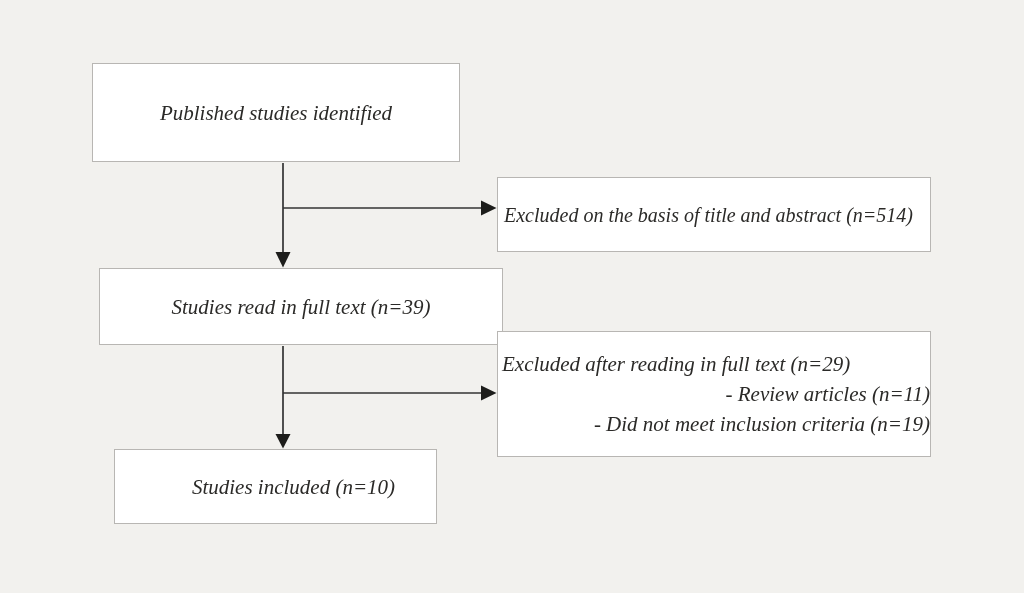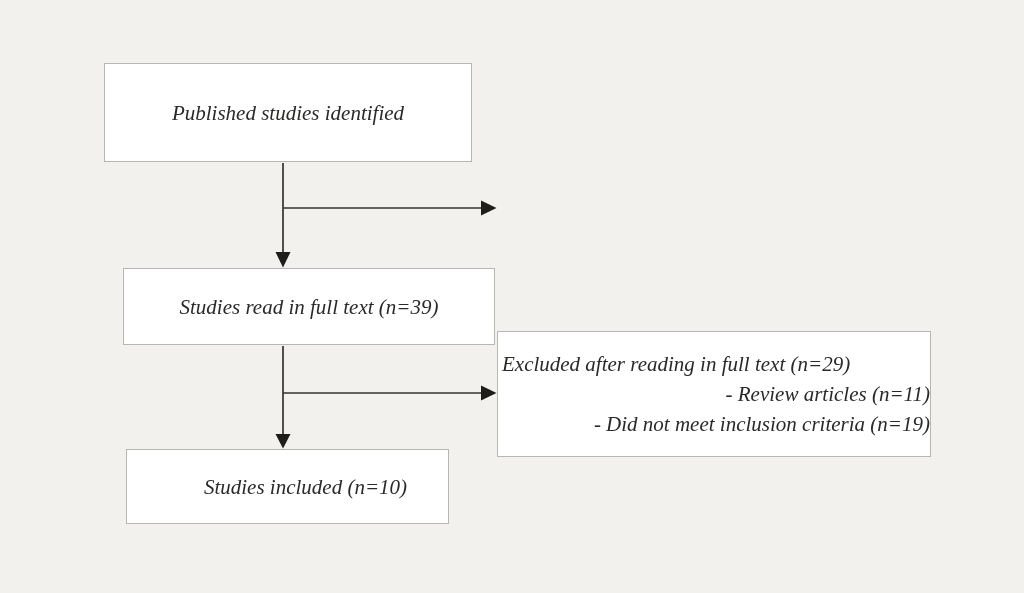--- a/index.html
+++ b/index.html
@@ -21,37 +21,36 @@
     background: #ffffff;
     border: 1px solid #b8b6b3;
     box-sizing: border-box;
   }
   .node.centered {
     display: flex;
     flex-direction: column;
     align-items: center;
     justify-content: center;
     text-align: center;
-    margin-left: 12px;
   }
   .node.left {
     display: flex;
     flex-direction: column;
     justify-content: center;
     text-align: left;
   }
   .line {
     line-height: 30px;
     font-size: 21px;
     white-space: nowrap;
   }
   #box-identified        { left: 92px;  top: 63px;  width: 368px; height: 99px; }
   #box-excluded-screening{ left: 497px; top: 177px; width: 434px; height: 75px; padding-left: 6px; }
   #box-excluded-screening .line { font-size: 20px; }
-  #box-fulltext          { left: 111px;  top: 268px; width: 372px; height: 77px; }
+  #box-fulltext          { left: 99px;  top: 268px; width: 404px; height: 77px; }
   #box-excluded-fulltext { left: 497px; top: 331px; width: 434px; height: 126px; padding-left: 4px; }
   #box-excluded-fulltext .sub { padding-left: 18px; text-align: right; }
   #box-included          { left: 114px;  top: 449px; width: 323px; height: 75px; padding-left: 36px; }
   .arrow-layer {
     position: absolute;
     left: 0;
     top: 0;
     width: 1024px;
     height: 593px;
     pointer-events: none;
@@ -74,20 +73,23 @@
       <polygon points="481,200.5 481,215.5 496.5,208"></polygon>
       <polygon points="275.5,434 290.5,434 283,448.5"></polygon>
       <polygon points="481,385.5 481,400.5 496.5,393"></polygon>
     </g>
   </svg>
 
   <div class="node centered" id="box-identified">
     <div class="line">Published studies identified</div>
   </div>
 
+  <div class="node left" id="box-excluded-screening">
+    <div class="line">Excluded on the basis of title and abstract (n=514)</div>
+  </div>
 
   <div class="node centered" id="box-fulltext">
     <div class="line">Studies read in full text (n=39)</div>
   </div>
 
   <div class="node left" id="box-excluded-fulltext">
     <div class="line">Excluded after reading in full text (n=29)</div>
     <div class="line sub">- Review articles (n=11)</div>
     <div class="line sub">- Did not meet inclusion criteria (n=19)</div>
   </div>

